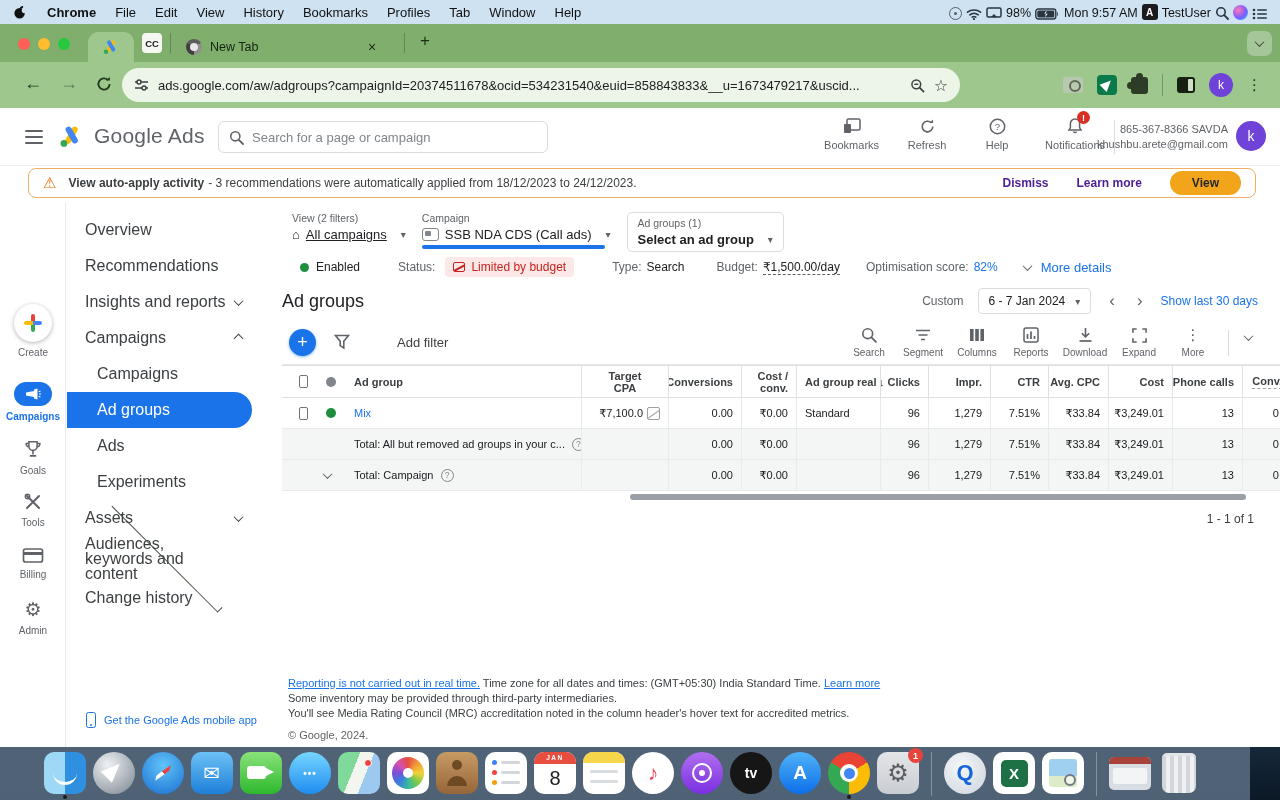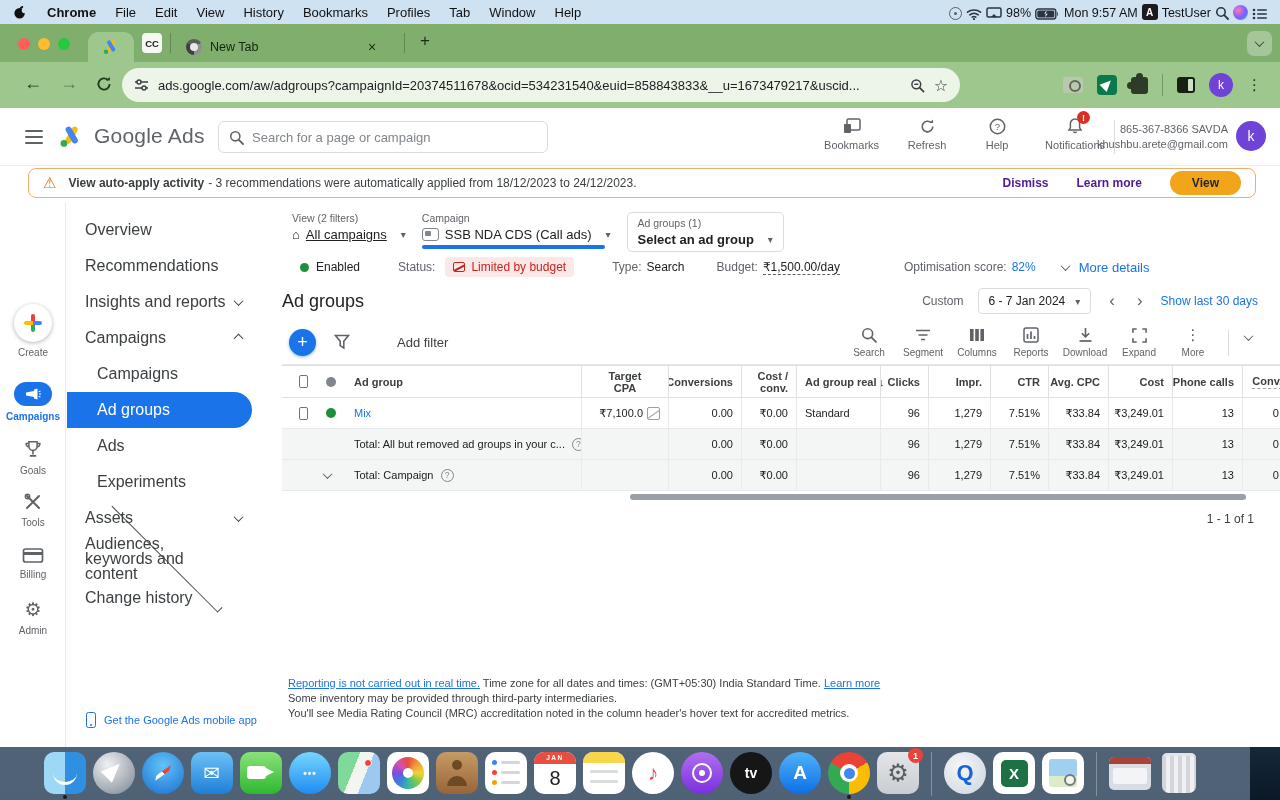--- a/index.html
+++ b/index.html
@@ -587,21 +587,21 @@
         <span class="sr-val">Enabled</span>
         <span style="margin-left:38px">Status:</span>
         <span class="lbb" style="margin-left:10px">
           <span class="lbb-ic"></span>
           <span>Limited by budget</span>
         </span>
         <span style="margin-left:38px">Type:</span>
         <span class="sr-val" style="margin-left:5px">Search</span>
         <span style="margin-left:32px">Budget:</span>
         <span class="dotted-u" style="margin-left:5px">₹1,500.00/day</span>
-        <span style="margin-left:64px">Optimisation score:</span>
+        <span style="margin-left:26px">Optimisation score:</span>
         <span class="blue" style="margin-left:5px">82%</span>
         <span class="chv down" style="margin-left:26px;border-color:#5f6368"></span>
         <span class="blue" style="margin-left:10px;font-size:13px">More details</span>
       </div>
 
       <div class="titlerow">
         <span class="pgtitle">Ad groups</span>
         <div class="tr-right">
           <span>Custom</span>
           <span class="datebox">
@@ -789,20 +789,21 @@
       <div class="pagin">1 - 1 of 1</div>
 
       <div class="footer">
         <div>
           <a>Reporting is not carried out in real time.</a>
           <span>Time zone for all dates and times: (GMT+05:30) India Standard Time.</span>
           <a>Learn more</a>
         </div>
         <div>Some inventory may be provided through third-party intermediaries.</div>
         <div>You'll see Media Rating Council (MRC) accreditation noted in the column header's hover text for accredited metrics.</div>
+        <div class="copyright">© Google, 2024.</div>
       </div>
 
     </div>
   </div>
 
   <div class="dockzone">
     <div class="dockbar">
       <div class="di dk-finder">
           <div class="smile"></div>
           <div class="adot"></div>

